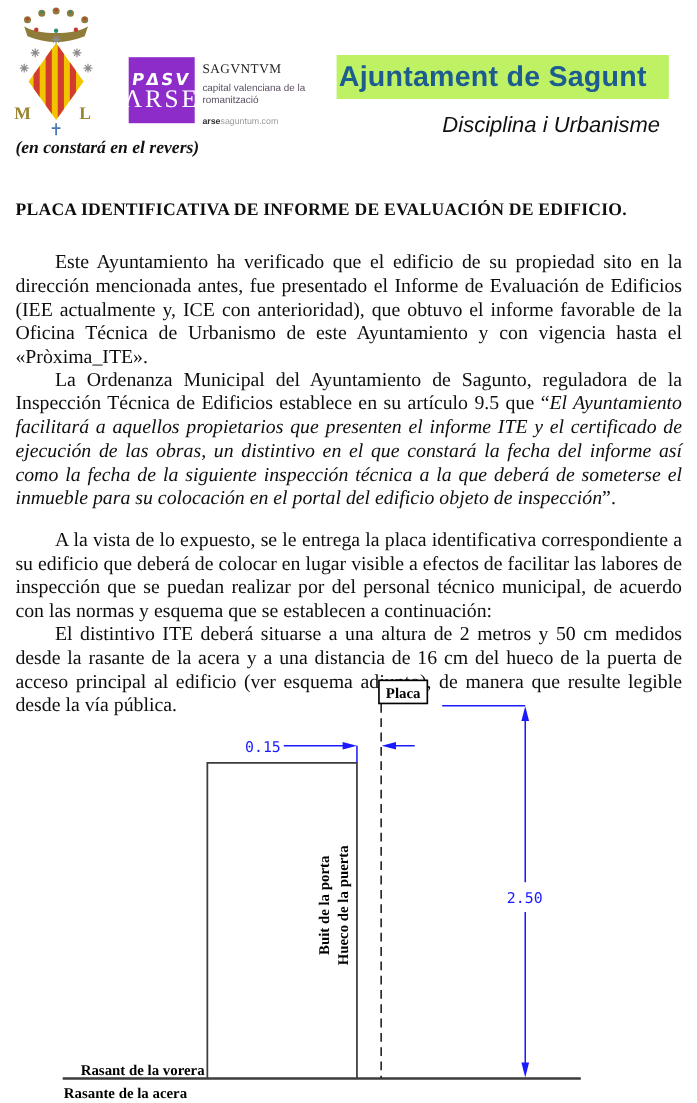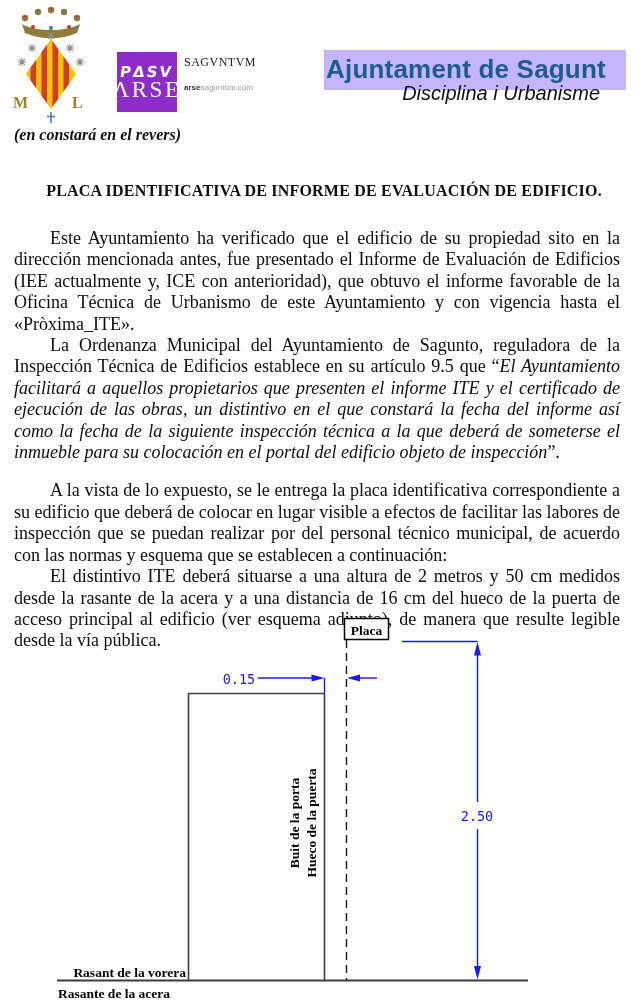--- a/index.html
+++ b/index.html
@@ -12,31 +12,31 @@
             display:flex;flex-direction:column;align-items:center;justify-content:center;color:#fff;}
   .arse-glyphs{font-family:"DejaVu Sans", sans-serif;font-weight:bold;font-size:15px;
                letter-spacing:2px;line-height:15px;transform:skewX(-8deg);}
   .arse-name{font-family:"Liberation Serif", serif;font-size:23px;letter-spacing:2.5px;line-height:20px;}
   .sagv{position:absolute;left:184px;top:52px;width:125px;}
   .sagv-title{font-family:"Liberation Serif", serif;font-size:12px;letter-spacing:0.5px;
               color:#222;line-height:21px;}
   .sagv-tag{font-family:"Liberation Sans", sans-serif;font-size:9px;color:#5a4f63;line-height:10.5px;margin-top:2px;}
   .sagv-url{font-family:"Liberation Sans", sans-serif;font-size:8px;color:#9a9a9a;margin-top:10px;}
   .sagv-url b{color:#333;}
-  .org-title{position:absolute;left:324px;top:50px;width:300px;padding:4px 0 5px 2px;
-             background:#c4b5fd;font-family:"Liberation Sans", sans-serif;font-weight:bold;
+  .org-title{position:absolute;left:306px;top:50px;width:300px;padding:4px 0 5px 2px;
+             background:#bef264;font-family:"Liberation Sans", sans-serif;font-weight:bold;
              font-size:26px;color:#1d5c8e;letter-spacing:0.2px;}
-  .dept{position:absolute;right:34px;top:82px;font-family:"Liberation Sans", sans-serif;
+  .dept{position:absolute;right:34px;top:103px;font-family:"Liberation Sans", sans-serif;
         font-style:italic;font-size:20px;color:#111;}
   .note-reverse{position:absolute;left:14px;top:126px;font-style:italic;font-weight:600;
                 font-size:16px;color:#111;}
 
   
   .doc-title{position:absolute;left:0;top:182px;width:584px;text-align:center;
-             font-weight:bold;font-size:16px;letter-spacing:0.2px;margin-left:32px;}
+             font-weight:bold;font-size:16px;letter-spacing:0.2px;}
   .body-text{position:absolute;left:14px;top:228px;width:606px;font-size:18px;
              line-height:21.4px;text-align:justify;}
   .body-text p{margin:0;text-indent:36px;}
   .body-text p.spaced{margin-top:17px;}
   .quote-italic{font-style:italic;}
 
   
   .diagram{position:absolute;left:0;top:613px;}
   .dim-text{font-family:"DejaVu Sans Mono", monospace;font-size:13.5px;fill:#1a1aff;}
   .lbl{font-family:"Liberation Serif", serif;font-weight:bold;font-size:13.5px;fill:#000;}
@@ -108,20 +108,24 @@
     </svg>
   </div>
 
   <div class="arse-box">
     <div class="arse-glyphs">PΔSV</div>
     <div class="arse-name">ΛRSE</div>
   </div>
 
   <div class="sagv">
     <div class="sagv-title">SAGVNTVM</div>
+    <div class="sagv-tag">
+      <span>capital valenciana de la</span><br>
+      <span>romanització</span>
+    </div>
     <div class="sagv-url"><b>arse</b><span>saguntum.com</span></div>
   </div>
 
   <div class="org-title">Ajuntament de Sagunt</div>
   <div class="dept">Disciplina i Urbanisme</div>
   <div class="note-reverse">(en constará en el revers)</div>
 
   <div class="doc-title">PLACA IDENTIFICATIVA DE INFORME DE EVALUACIÓN DE EDIFICIO.</div>
 
   <div class="body-text">

